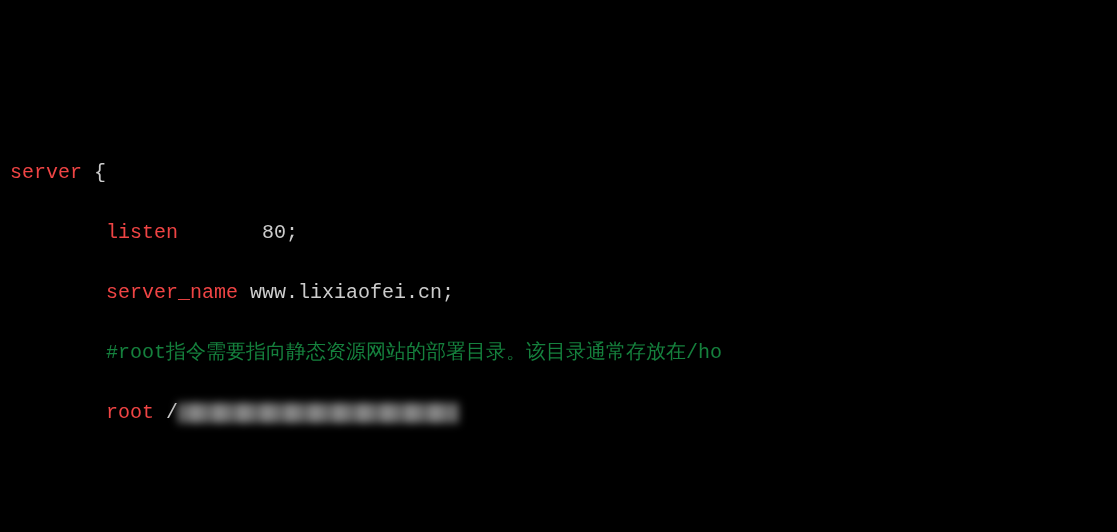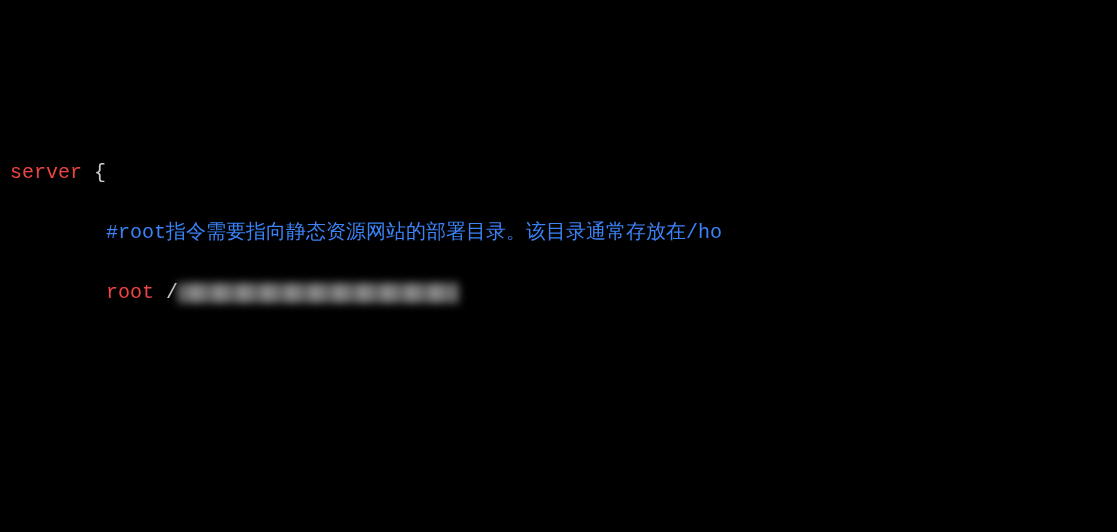--- a/index.html
+++ b/index.html
@@ -14,37 +14,39 @@
       line-height: 1.5;
       color: #cccccc;
       padding: 8px 10px;
       width: 1117px;
       height: 532px;
       overflow: hidden;
       white-space: pre;
     }
     .kw { color: #ef4444; }
     .txt { color: #cccccc; }
-    .comment { color: #3b82f6; }
+    .comment { color: #15803d; }
     .redacted {
       display: inline-block;
       vertical-align: middle;
       height: 20px;
       filter: blur(4px);
       background: repeating-linear-gradient(90deg, #888 0px, #555 8px, #999 16px, #666 24px);
     }
     .line { display: block; }
   </style>
 </head>
 <body>
 
 
 
 <div class="terminal">
 <span class="line"><span class="kw">server</span><span class="txt"> {</span></span>
+<span class="line">        <span class="kw">listen</span>       <span class="txt">80</span><span class="txt">;</span></span>
+<span class="line">        <span class="kw">server_name</span> <span class="txt">www.lixiaofei.cn</span><span class="txt">;</span></span>
 <span class="line">        <span class="comment">#root指令需要指向静态资源网站的部署目录。该目录通常存放在/ho</span></span>
 <span class="line">        <span class="kw">root</span> <span class="txt">/</span><span class="redacted" style="width:280px"></span></span>
 
 
 
 
 
 
 
 

